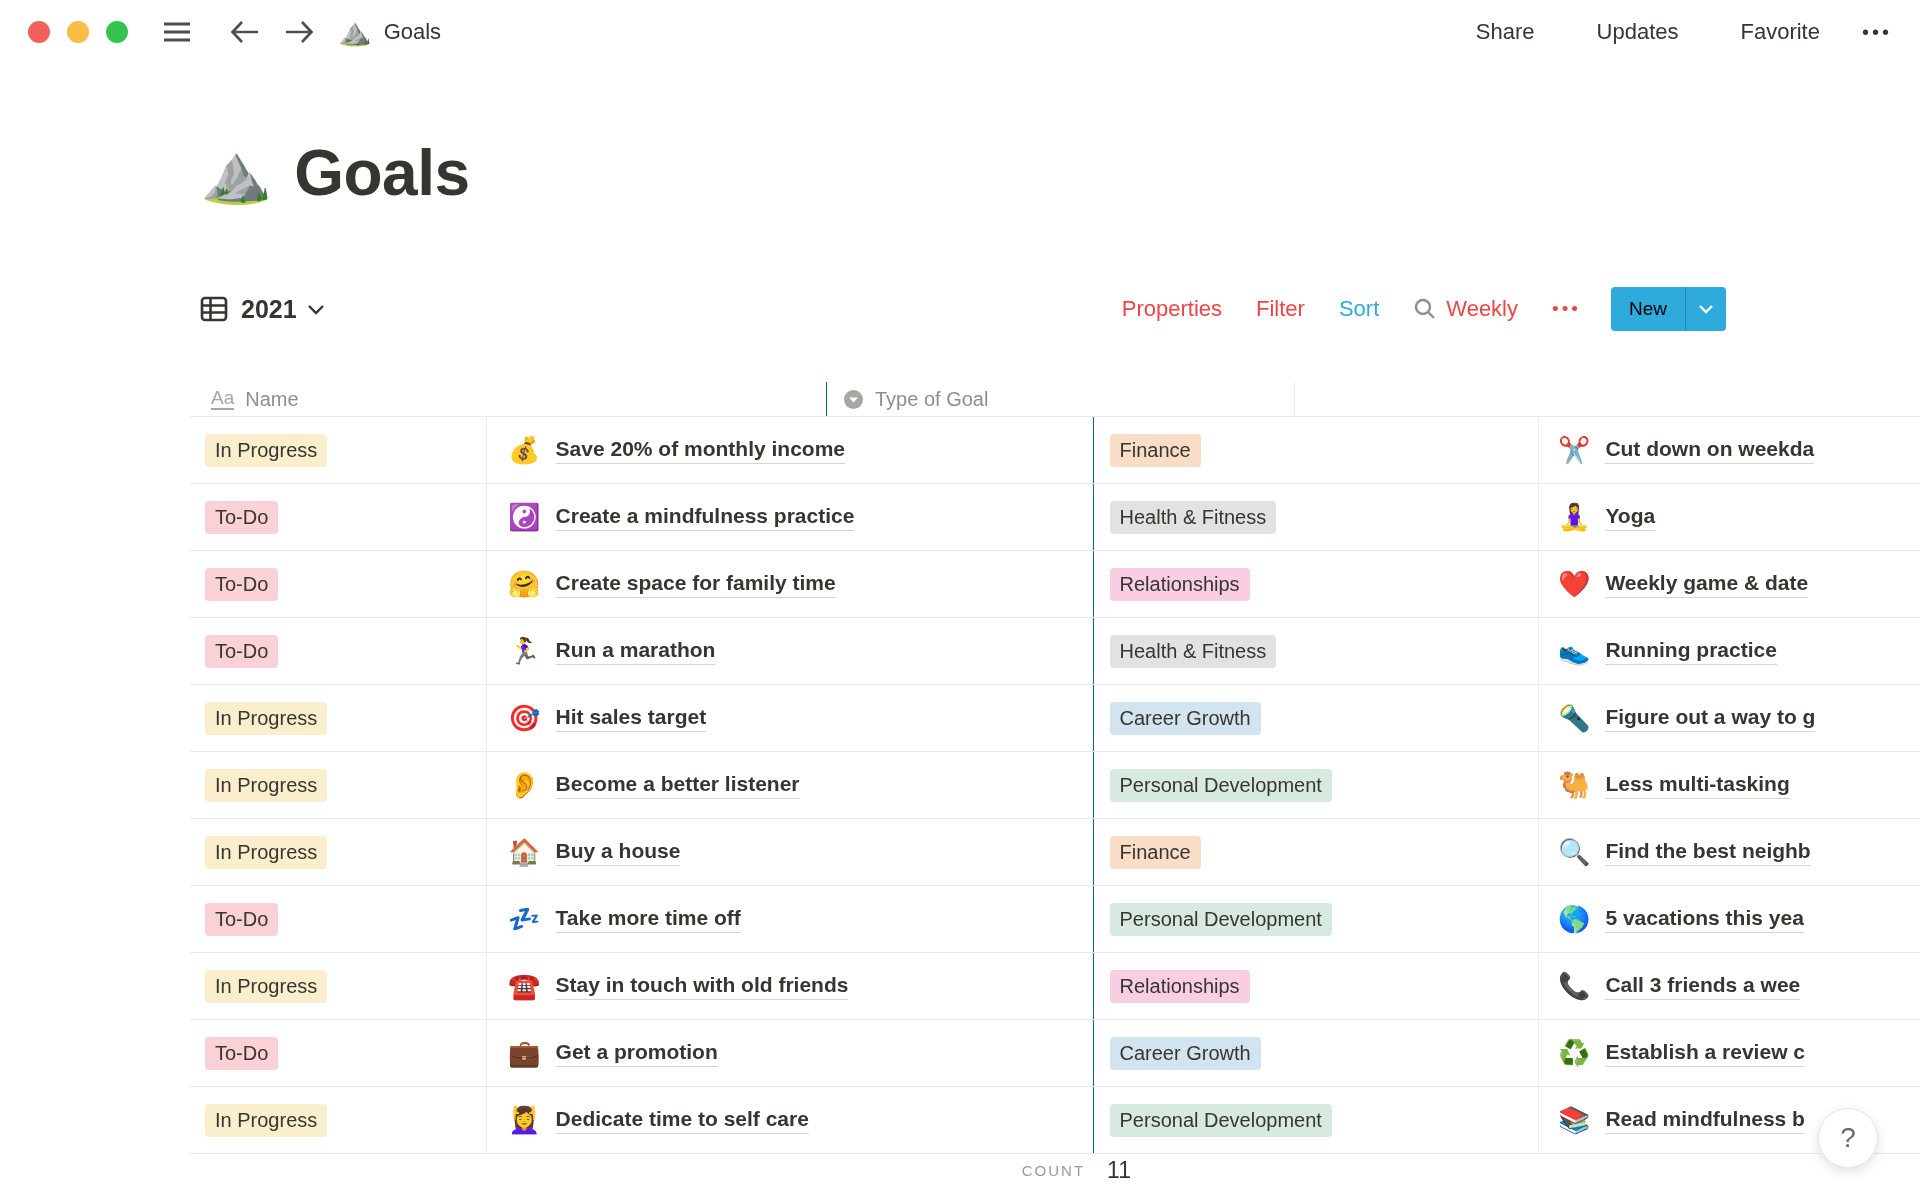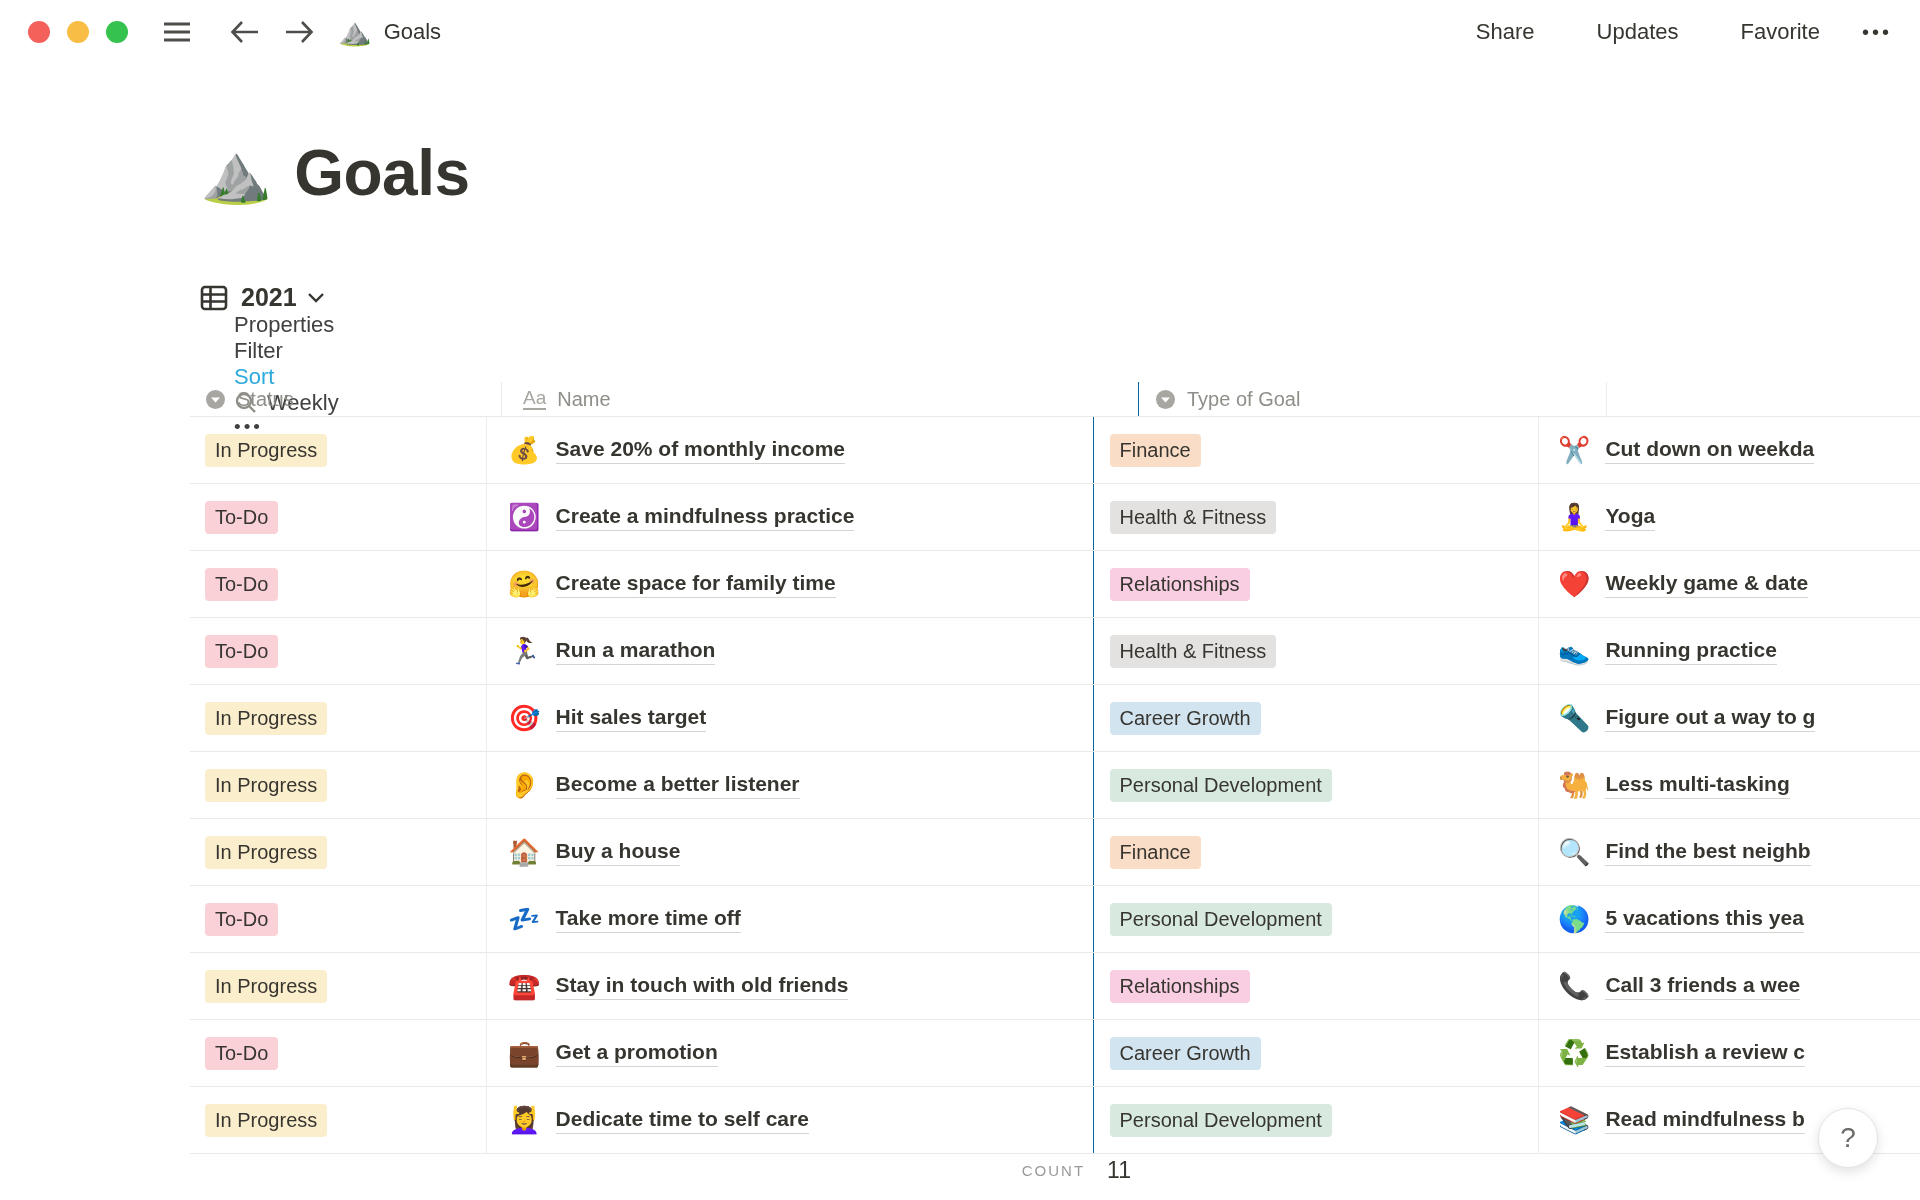--- a/index.html
+++ b/index.html
@@ -23,25 +23,25 @@
   .doc-emoji{font-size:27px;margin-right:12px;line-height:1;}
   .doc-title{font-size:22px;color:#37352F;}
   .topbar-spacer{flex:1;}
   .topbar-action{font-size:22px;color:#37352F;margin-left:62px;cursor:pointer;}
   .topbar-more{font-size:20px;color:#37352F;margin-left:42px;letter-spacing:3px;cursor:pointer;}
   
   .page-head{position:absolute;top:136px;left:200px;display:flex;align-items:center;}
   .page-emoji{font-size:58px;margin-right:22px;line-height:1;}
   .page-title{font-size:64px;font-weight:700;letter-spacing:-0.5px;color:#37352F;}
   
-  .toolbar{position:absolute;top:283px;left:200px;right:194px;height:52px;display:flex;flex-direction:column;}
+  .toolbar{position:absolute;top:283px;left:200px;right:194px;height:52px;display:flex;align-items:center;}
   .view-switcher{display:flex;align-items:center;cursor:pointer;}
   .view-name{font-size:25px;font-weight:700;margin:0 10px 0 13px;}
   .toolbar-spacer{flex:1;}
-  .tbtn{font-size:22px;color:#404040;margin-left:34px;cursor:pointer;display:flex;align-items:center;}
+  .tbtn{font-size:22px;color:#ef4444;margin-left:34px;cursor:pointer;display:flex;align-items:center;}
   .tbtn .s-ic{margin-right:9px;}
   .tbtn.blue{color:#2EAADC;}
   .tbtn.dots{letter-spacing:3px;font-size:19px;}
   .new-btn{margin-left:30px;height:44px;border-radius:4px;background:#2EAADC;display:flex;align-items:center;cursor:pointer;overflow:hidden;}
   .new-btn .label{color:#000000;font-size:19px;padding:9px 18px;line-height:44px;}
   .new-btn .divider{width:1px;height:44px;background:rgba(0,0,0,0.18);}
   .new-btn .caret{width:40px;display:flex;align-items:center;justify-content:center;}
   
   .table{position:absolute;top:382px;left:190px;width:1730px;}
   .thead{display:flex;height:34px;border-bottom:1px solid #E9E9E7;}
@@ -139,29 +139,20 @@
     <span class="caret">
       <svg width="16" height="10" viewBox="0 0 16 10">
           <path d="M2 2 L8 8 L14 2" stroke="#ffffff" stroke-width="2.4" fill="none"></path>
         </svg>
     </span>
   </div>
 </div>
 
 <div class="table">
   <div class="thead">
-    <div class="th col-status">
-      <span class="h-ic">
-        <svg width="21" height="21" viewBox="0 0 21 21">
-            <circle cx="10.5" cy="10.5" r="9.5" fill="#A7A6A1"></circle>
-            <path d="M6 8.5 L10.5 13.5 L15 8.5 Z" fill="#ffffff"></path>
-          </svg>
-      </span>
-      <span>Status</span>
-    </div>
     <div class="th col-name">
       <span class="h-ic" style="font-size:19px;color:#A7A6A1;border-bottom:2px solid #A7A6A1;line-height:1.05;">Aa</span>
       <span>Name</span>
     </div>
     <div class="th col-type">
       <span class="h-ic">
         <svg width="21" height="21" viewBox="0 0 21 21">
             <circle cx="10.5" cy="10.5" r="9.5" fill="#A7A6A1"></circle>
             <path d="M6 8.5 L10.5 13.5 L15 8.5 Z" fill="#ffffff"></path>
           </svg>

